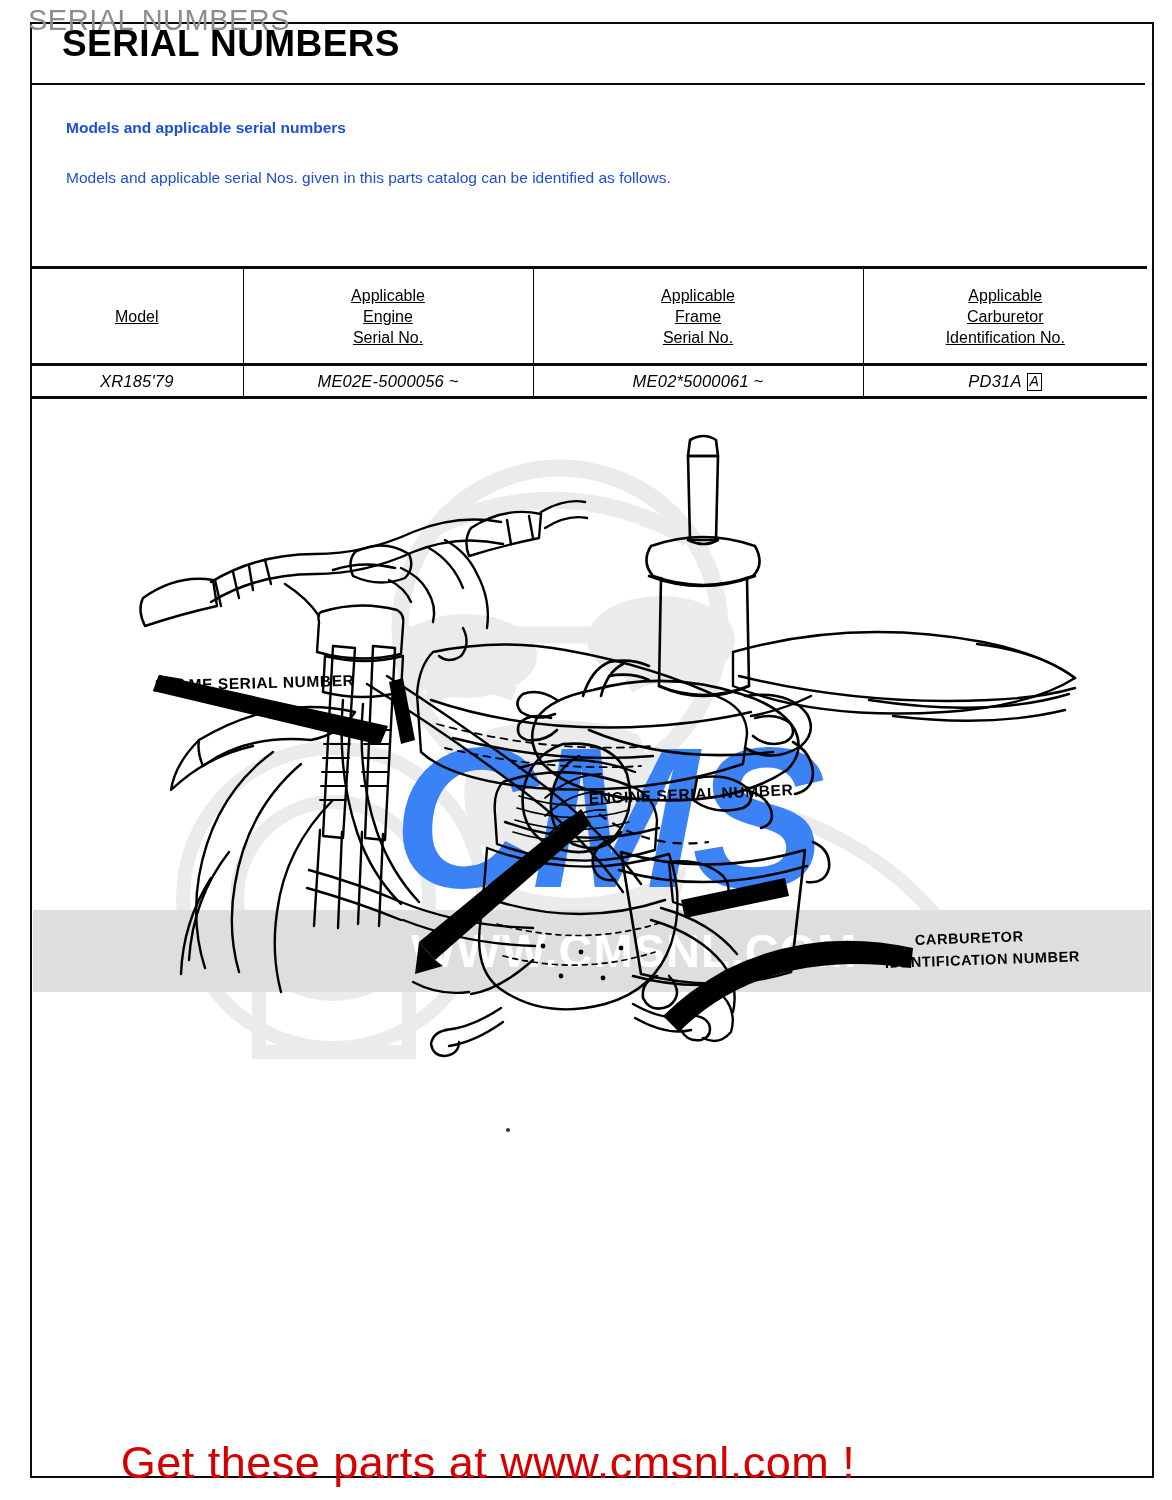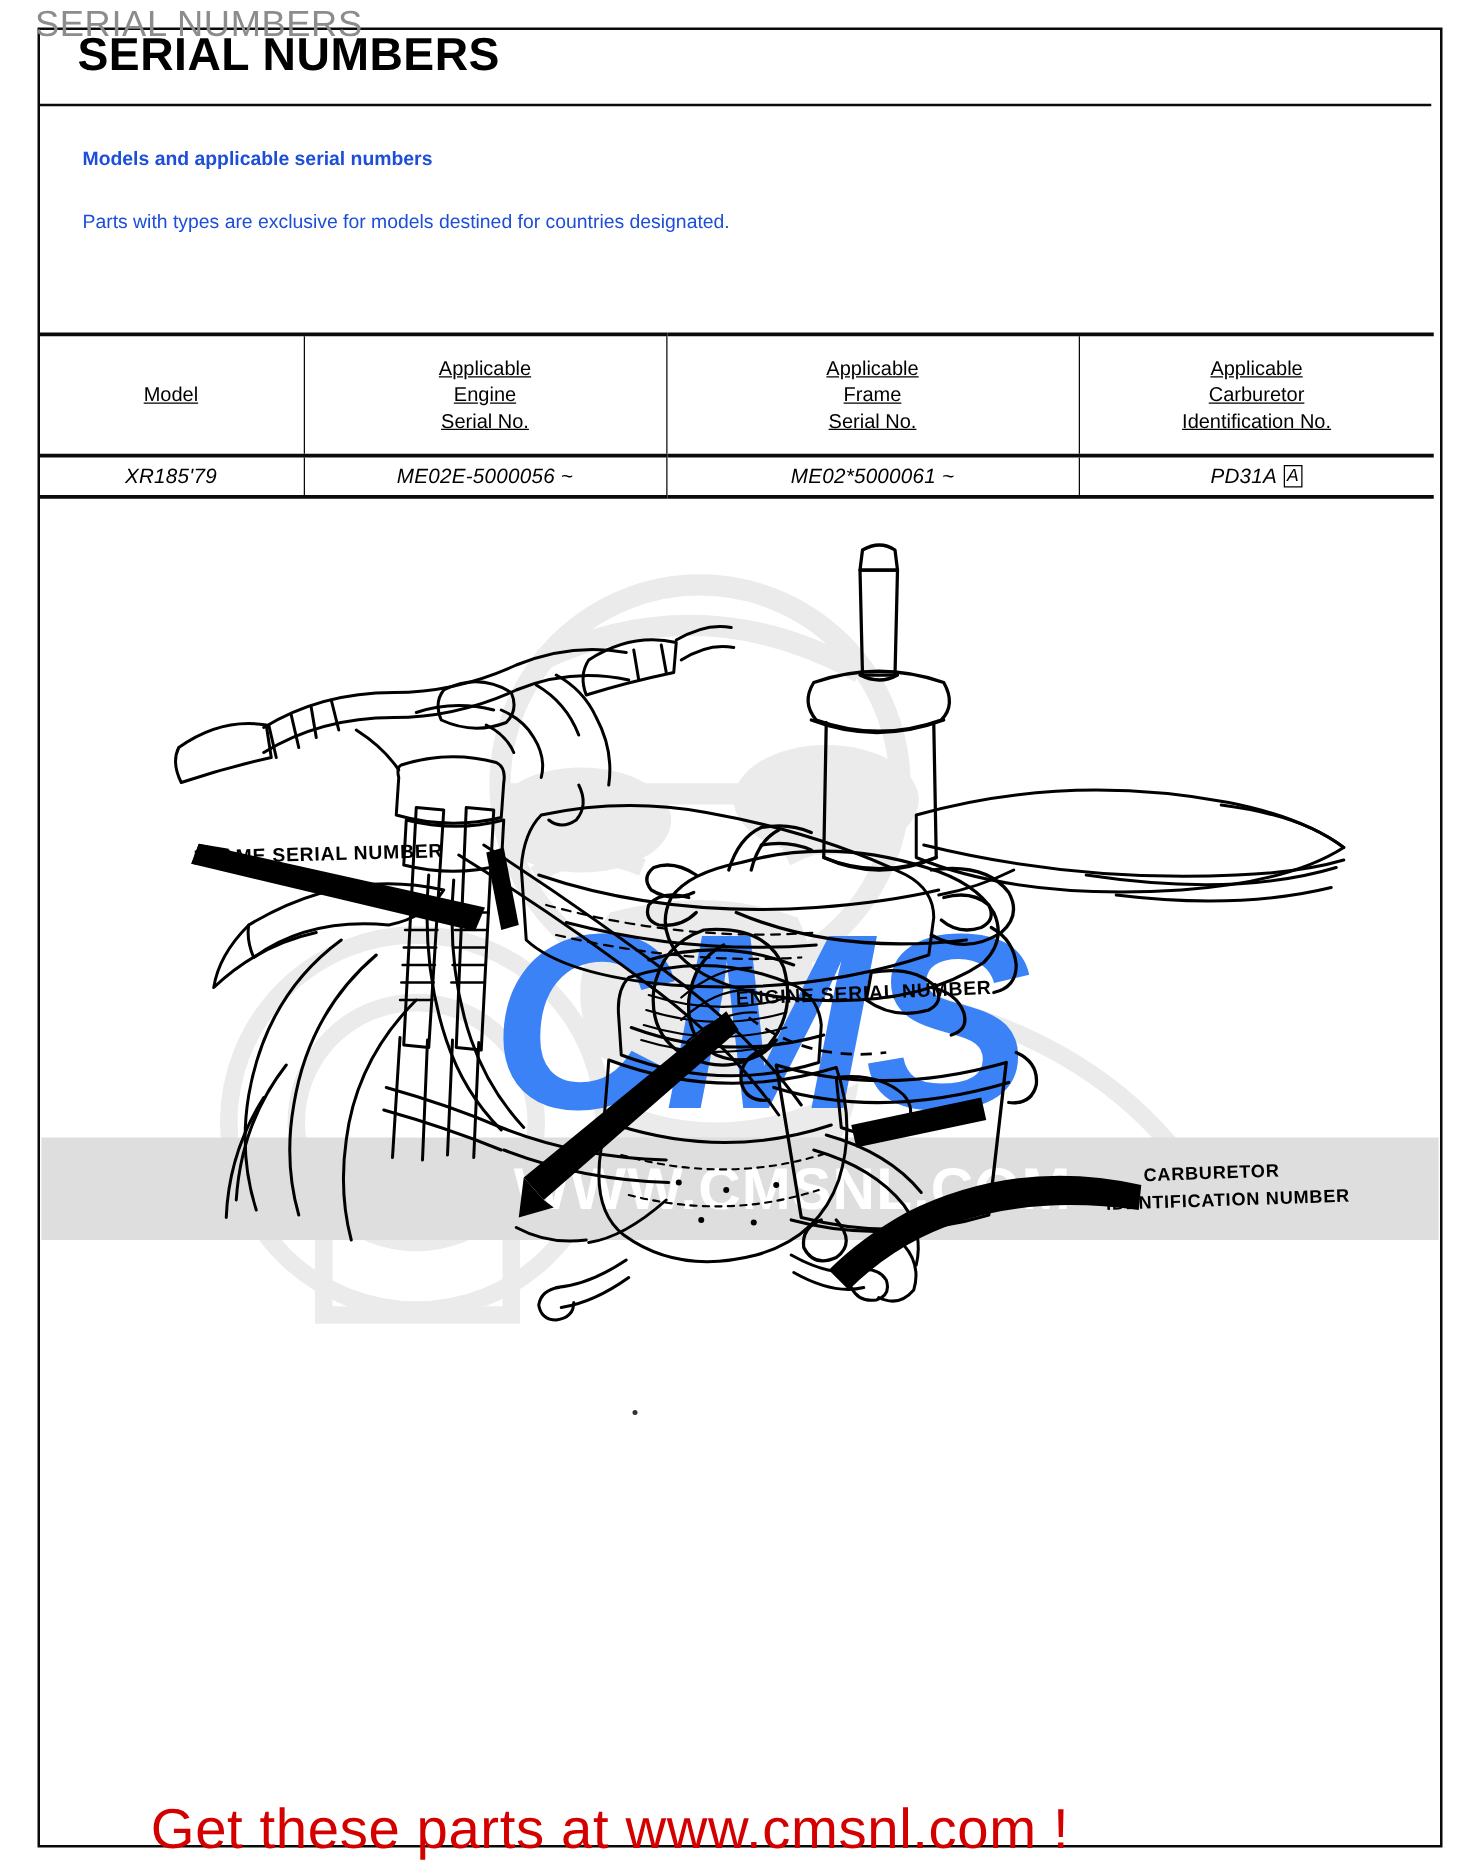--- a/index.html
+++ b/index.html
@@ -228,21 +228,21 @@
   <div class="page-caption">SERIAL NUMBERS</div>
 
   <div class="page-border"></div>
 
   <div class="title-band">
     <div class="title-text">SERIAL NUMBERS</div>
   </div>
 
   <div class="intro">
     <div class="intro-head">Models and applicable serial numbers</div>
-    <div class="intro-line">Parts with types are exclusive for models destined for countries designated.</div>
+    <div class="intro-line">Models and applicable serial Nos. given in this parts catalog can be identified as follows.</div>
   </div>
 
   <table class="sn-table">
     <colgroup>
       <col class="c-model">
         <col class="c-eng">
         <col class="c-frm">
         <col class="c-carb">
     </colgroup>
     <thead>

